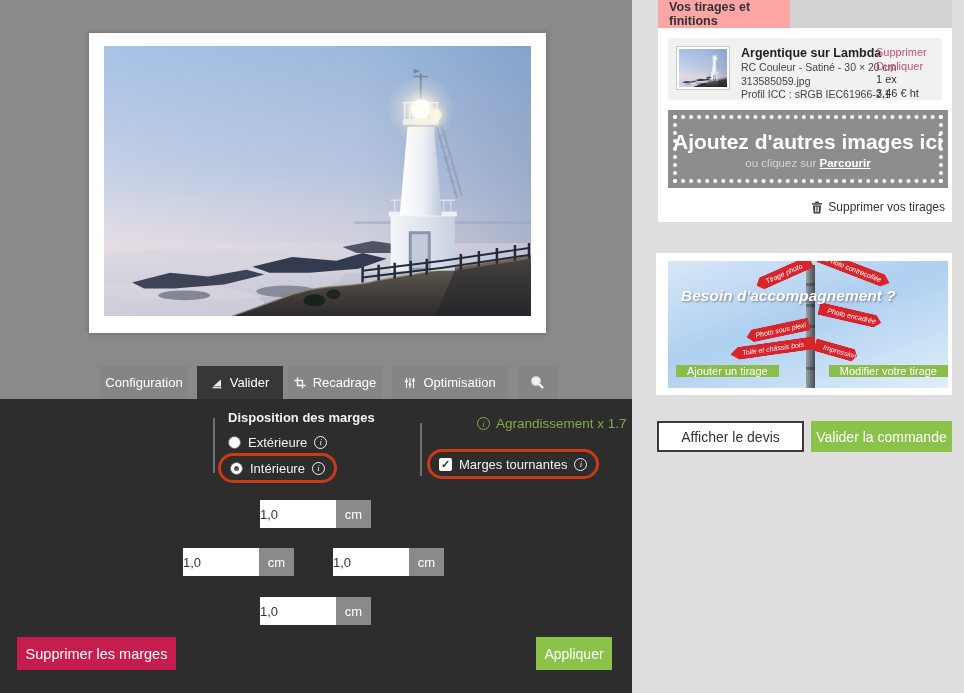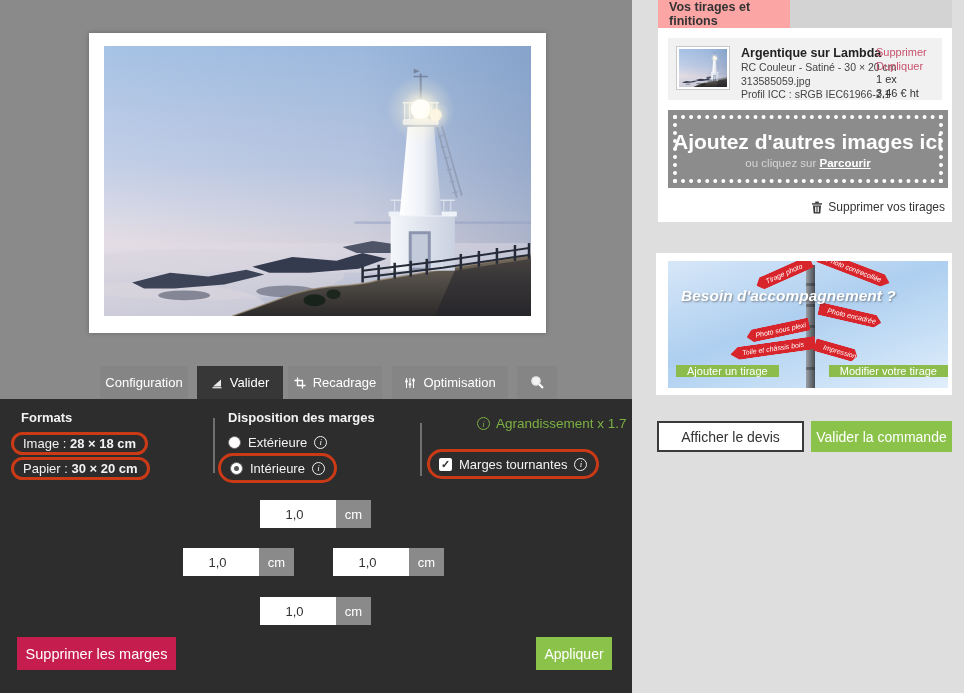--- a/index.html
+++ b/index.html
@@ -51,21 +51,21 @@
   .info::before { content:"i"; }
 
   #enlarge { position:absolute; left:477px; top:17px; color:#7cb043; font-size:13.5px; display:flex; align-items:center; gap:6px; white-space:nowrap; }
 
   #rotating { position:absolute; left:427px; top:50px; }
   #rotating .opt { }
   .checkbox { width:13px; height:13px; background:#fff; border-radius:2px; display:flex; align-items:center; justify-content:center; flex:0 0 auto; }
   .checkbox::after { content:"\2713"; color:#333; font-size:11px; font-weight:bold; line-height:1; }
 
   .minput { position:absolute; display:flex; height:28px; }
-  .minput input { width:76px; height:28px; border:0; text-align:center; padding-right:7px; font-size:13px; color:#333; font-family:"Liberation Sans",sans-serif; background:#fff; outline:none; }
+  .minput input { width:76px; height:28px; border:0; text-align:left; padding-right:7px; font-size:13px; color:#333; font-family:"Liberation Sans",sans-serif; background:#fff; outline:none; }
   .minput .unit { width:35px; background:#8a8a8a; color:#fff; font-size:13px; display:flex; align-items:center; justify-content:center; }
   #m-top { left:260px; top:101px; }
   #m-left { left:183px; top:149px; }
   #m-right { left:333px; top:149px; }
   #m-bottom { left:260px; top:198px; }
 
   .btn { display:flex; align-items:center; justify-content:center; cursor:pointer; color:#fff; }
   #btn-remove { position:absolute; left:17px; top:238px; width:159px; height:33px; background:#c51d4d; font-size:14.5px; }
   #btn-apply { position:absolute; left:536px; top:238px; width:76px; height:33px; background:#8bc34a; font-size:14px; }
 
@@ -284,33 +284,20 @@
       <svg width="15" height="15" viewBox="0 0 15 15">
         <circle cx="6" cy="6" r="4" fill="#fff" opacity=".9"></circle>
         <circle cx="6" cy="6" r="4" fill="none" stroke="#e9e9e9" stroke-width="1.6"></circle>
         <line x1="9.2" y1="9.2" x2="13" y2="13" stroke="#fff" stroke-width="2.2"></line>
       </svg>
     </div>
   </div>
 
   <div id="dark-panel">
 
-    <div id="formats">
-      <div class="panel-h">Formats</div>
-      <div>
-        <span class="ann">
-          <span class="fline"><span>Image :</span>&nbsp;<b>28 × 18 cm</b></span>
-        </span>
-      </div>
-      <div>
-        <span class="ann">
-          <span class="fline"><span>Papier :</span>&nbsp;<b>30 × 20 cm</b></span>
-        </span>
-      </div>
-    </div>
 
     <div id="vdiv1" class="vdiv"></div>
 
     <div id="dispo">
       <div class="panel-h">Disposition des marges</div>
       <div class="opt">
         <span class="radio"></span>
         <span>Extérieure</span>
         <span class="info"></span>
       </div>

